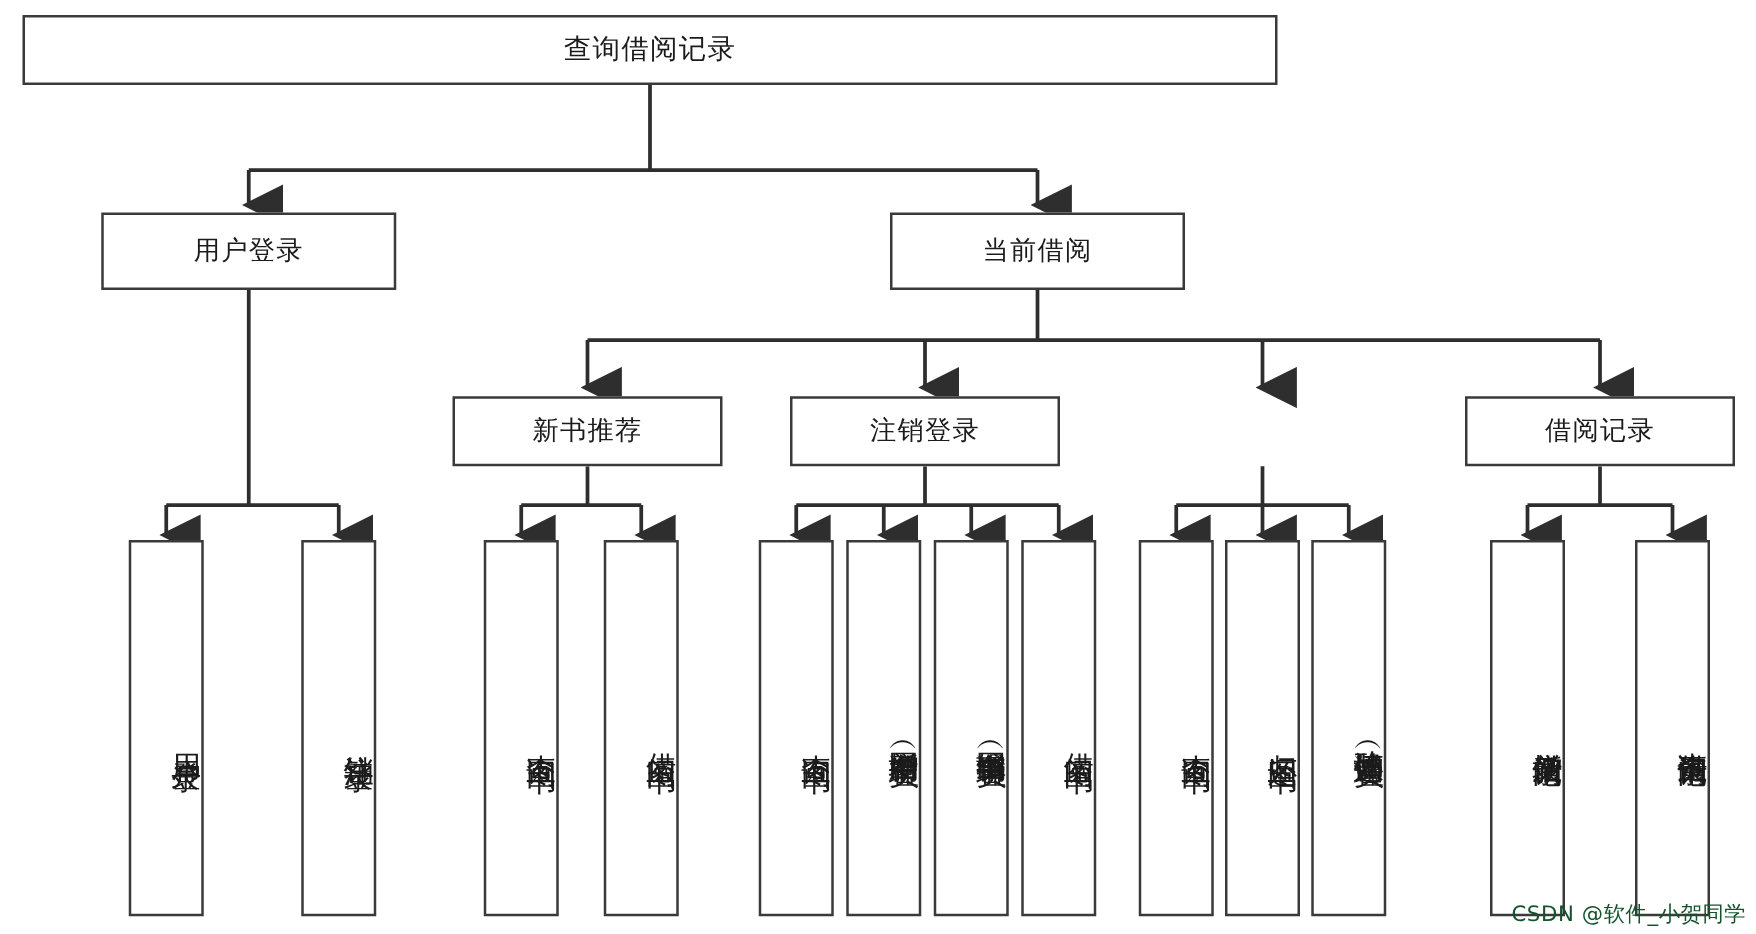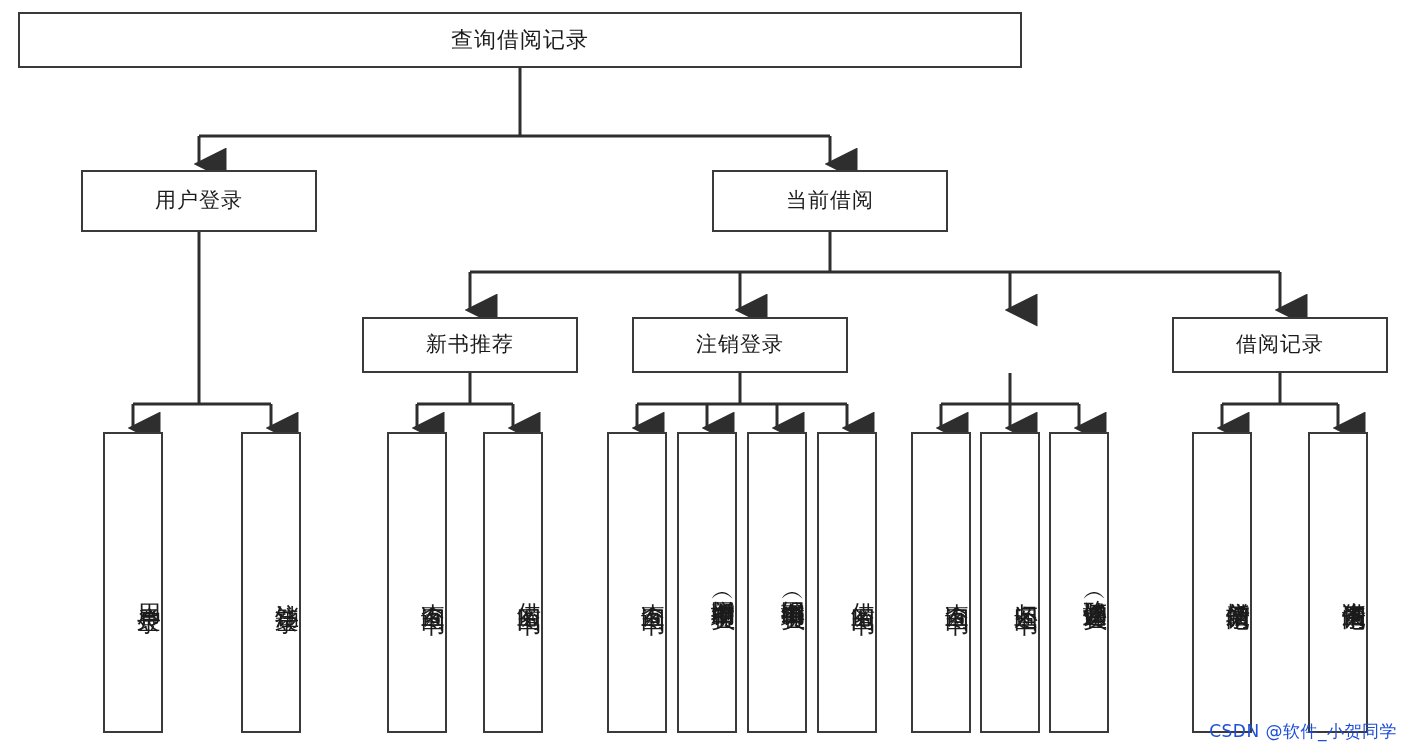--- a/index.html
+++ b/index.html
@@ -57,21 +57,21 @@
   }
   .node-v.tall-text {
     padding-top: 6px;
     letter-spacing: 1px;
   }
   .watermark {
     position: absolute;
     right: 8px;
     bottom: 4px;
     font-size: 17px;
-    color: #1d4ed8;
+    color: #14532d;
     white-space: nowrap;
     letter-spacing: 0.5px;
   }
 </style>
 </head>
 <body>
 
 <div id="diagram-root">
 
   <svg id="edges" viewBox="0 0 1405 747">

